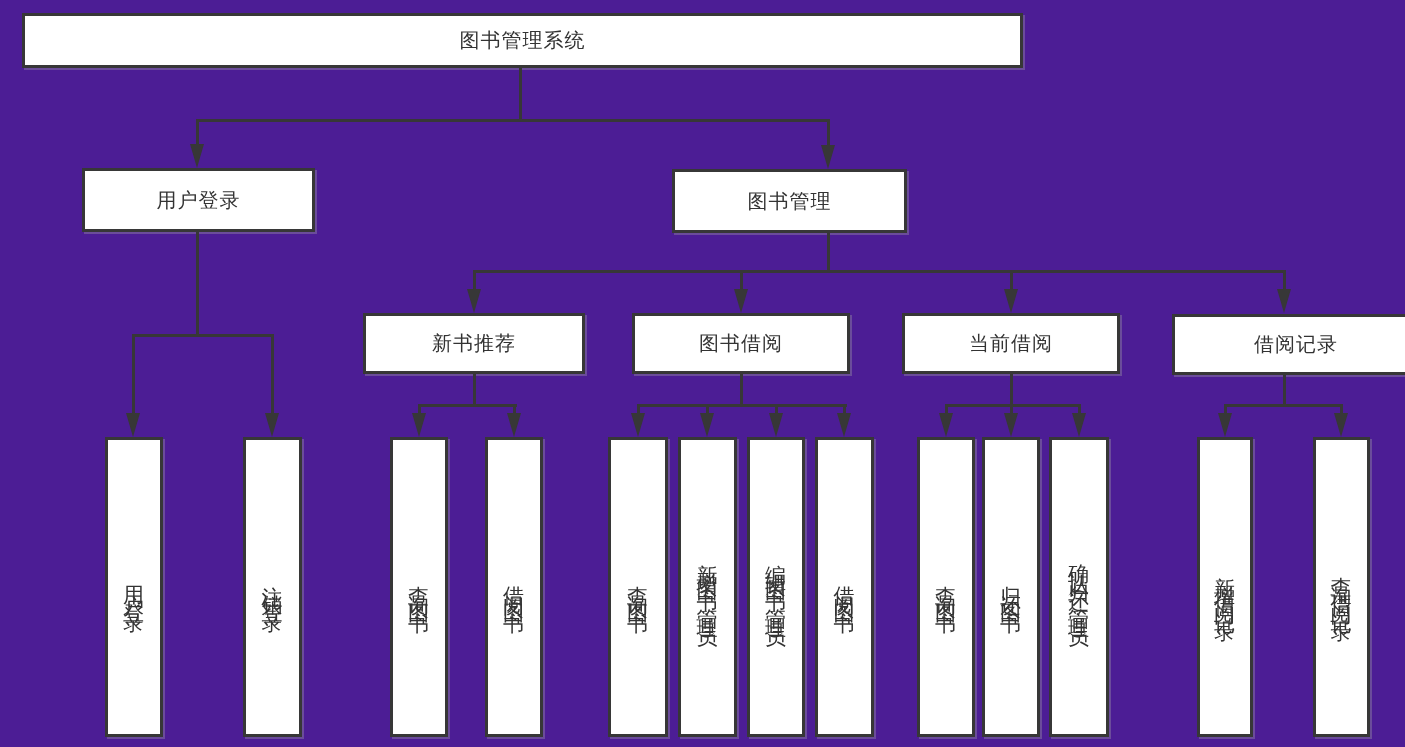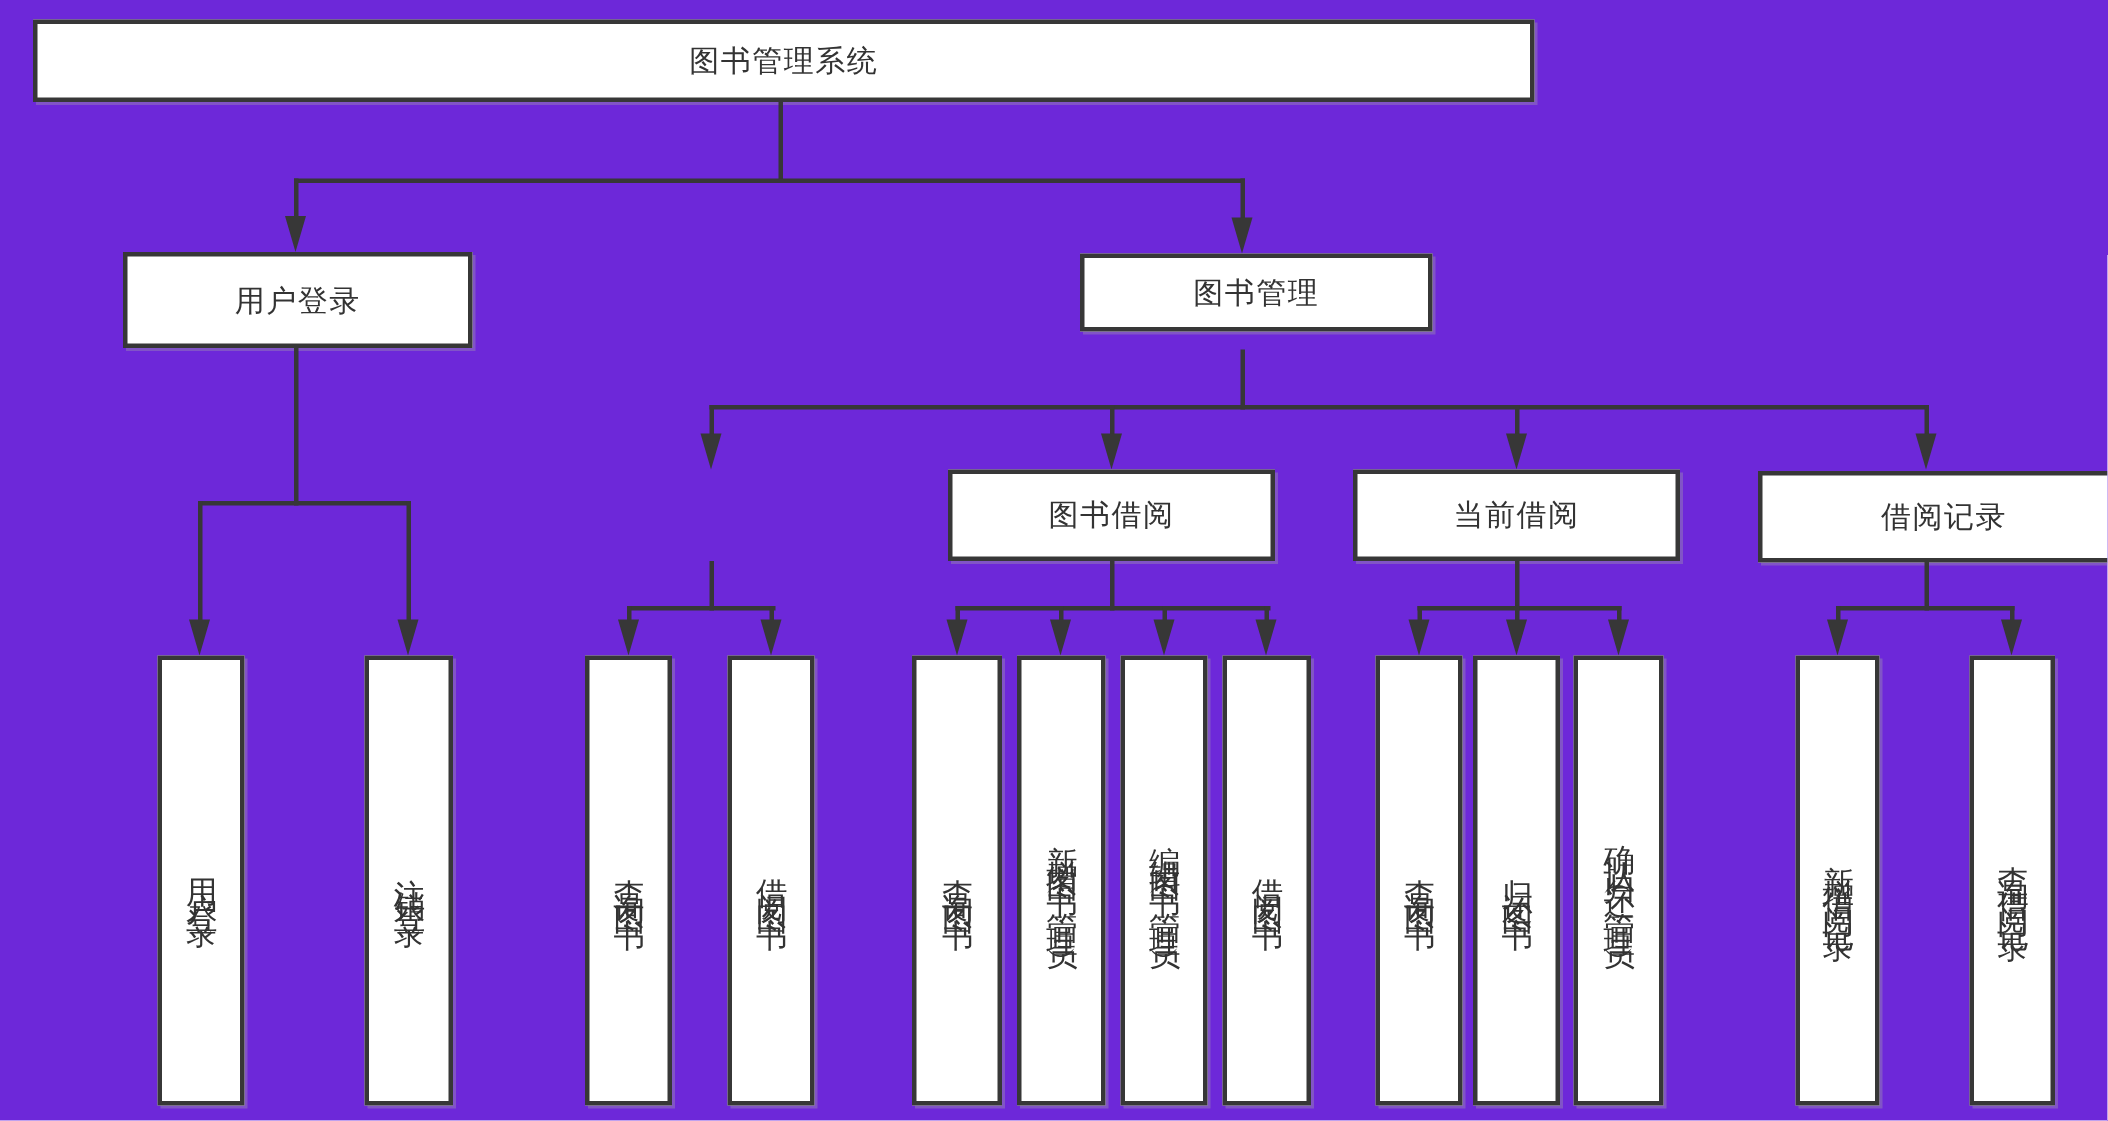--- a/index.html
+++ b/index.html
@@ -1,20 +1,20 @@
 <!DOCTYPE html>
 <html><head>
 <meta charset="utf-8">
 <style>
   html, body { margin: 0; padding: 0; background: #ffffff; }
   #stage {
     position: relative;
     width: 1405px;
     height: 747px;
-    background: #6d28d9;
+    background: #4c1d95;
     font-family: "Liberation Sans", sans-serif;
     overflow: hidden;
   }
   .box {
     position: absolute;
     box-sizing: border-box;
     border: 3px solid #373737;
     background: #ffffff;
     display: flex;
     align-items: center;
@@ -70,21 +70,21 @@
   <div class="line" style="left:519px;top:68px;width:3px;height:54px"></div>
   <div class="line" style="left:196px;top:119px;width:634px;height:3px"></div>
   <div class="line" style="left:196px;top:119px;width:3px;height:27px"></div>
   <div class="arrow" style="left:190px;top:144px"></div>
   <div class="line" style="left:827px;top:119px;width:3px;height:28px"></div>
   <div class="arrow" style="left:821px;top:145px"></div>
 
   <div class="box" style="left:82px;top:168px;width:233px;height:64px">
     <span class="hlabel">用户登录</span>
   </div>
-  <div class="box" style="left:720px;top:169px;width:235px;height:52px">
+  <div class="box" style="left:672px;top:169px;width:235px;height:64px">
     <span class="hlabel">图书管理</span>
   </div>
 
   <div class="line" style="left:196px;top:232px;width:3px;height:105px"></div>
   <div class="line" style="left:132px;top:334px;width:142px;height:3px"></div>
   <div class="line" style="left:132px;top:334px;width:3px;height:81px"></div>
   <div class="arrow" style="left:126px;top:413px"></div>
   <div class="line" style="left:271px;top:334px;width:3px;height:81px"></div>
   <div class="arrow" style="left:265px;top:413px"></div>
 
@@ -92,20 +92,23 @@
   <div class="line" style="left:473px;top:270px;width:813px;height:3px"></div>
   <div class="line" style="left:473px;top:270px;width:3px;height:21px"></div>
   <div class="arrow" style="left:467px;top:289px"></div>
   <div class="line" style="left:740px;top:270px;width:3px;height:21px"></div>
   <div class="arrow" style="left:734px;top:289px"></div>
   <div class="line" style="left:1010px;top:270px;width:3px;height:21px"></div>
   <div class="arrow" style="left:1004px;top:289px"></div>
   <div class="line" style="left:1283px;top:270px;width:3px;height:21px"></div>
   <div class="arrow" style="left:1277px;top:289px"></div>
 
+  <div class="box" style="left:363px;top:313px;width:222px;height:61px">
+    <span class="hlabel">新书推荐</span>
+  </div>
   <div class="box" style="left:902px;top:313px;width:218px;height:61px">
     <span class="hlabel">当前借阅</span>
   </div>
   <div class="box" style="left:632px;top:313px;width:218px;height:61px">
     <span class="hlabel">图书借阅</span>
   </div>
   <div class="box" style="left:1172px;top:314px;width:248px;height:61px">
     <span class="hlabel">借阅记录</span>
   </div>
 

